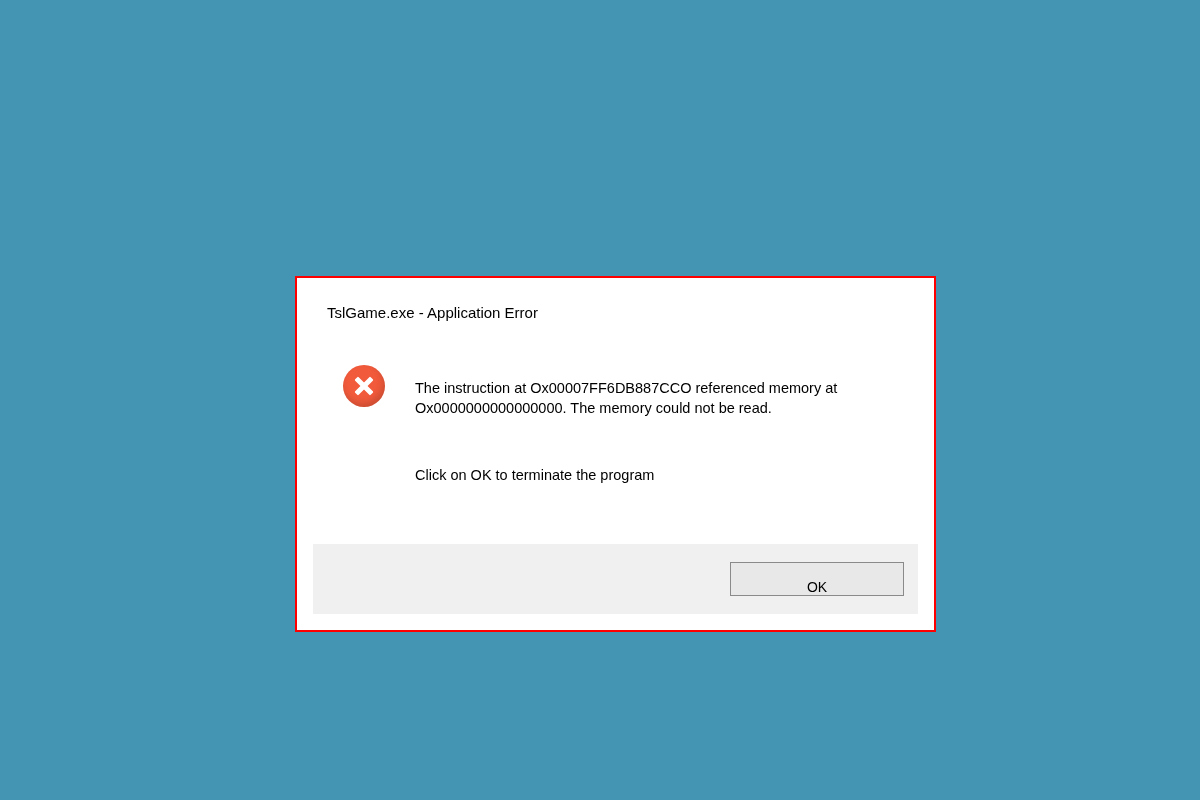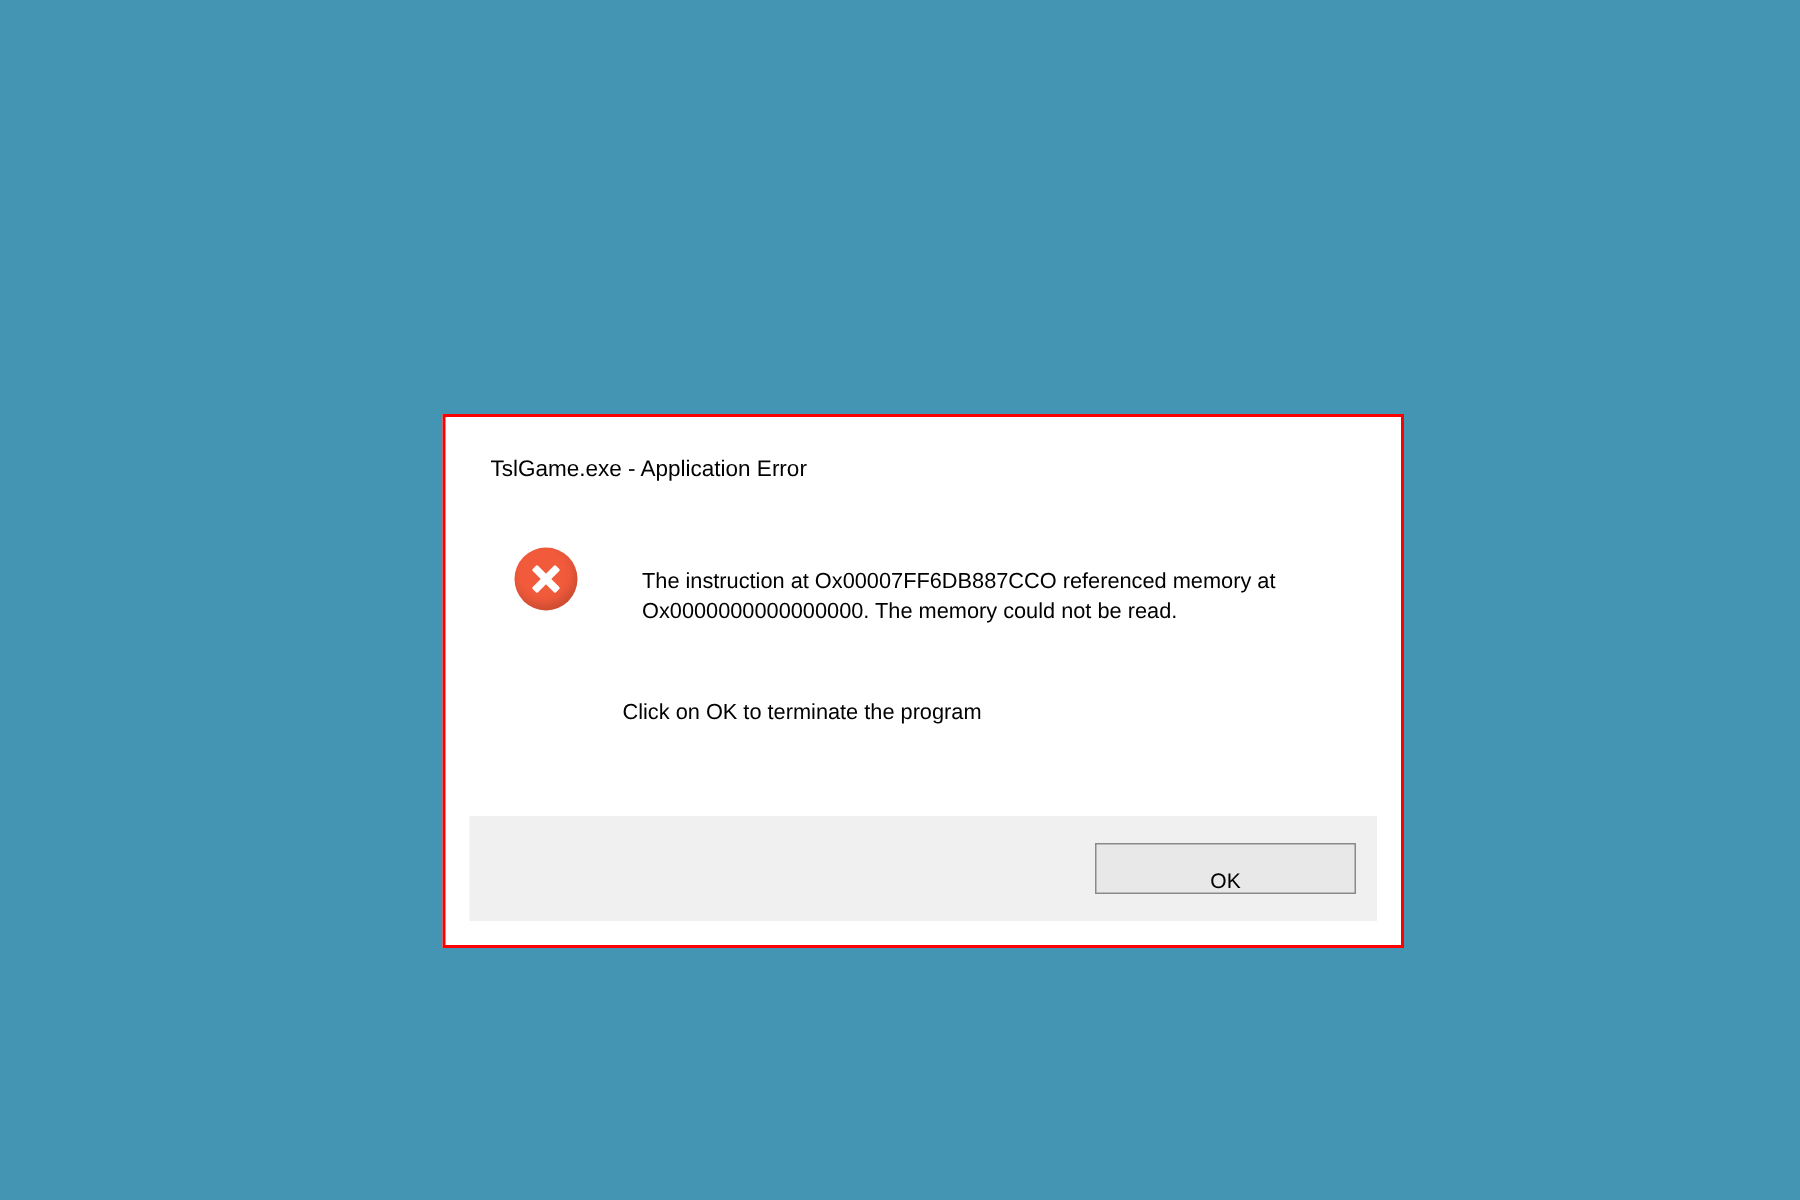--- a/index.html
+++ b/index.html
@@ -66,21 +66,20 @@
     .error-icon::after {
       transform: translate(-50%, -50%) rotate(-45deg);
     }
     .message-text {
       font-size: 14.5px;
       color: #000000;
       line-height: 1.35;
     }
     .message-line1 {
       margin-bottom: 0;
-      margin-left: 13px;
     }
     .message-line2 {
       margin-top: 16px;
     }
     .button-bar {
       background-color: #f0f0f0;
       padding: 18px 14px;
       display: flex;
       justify-content: flex-end;
     }

